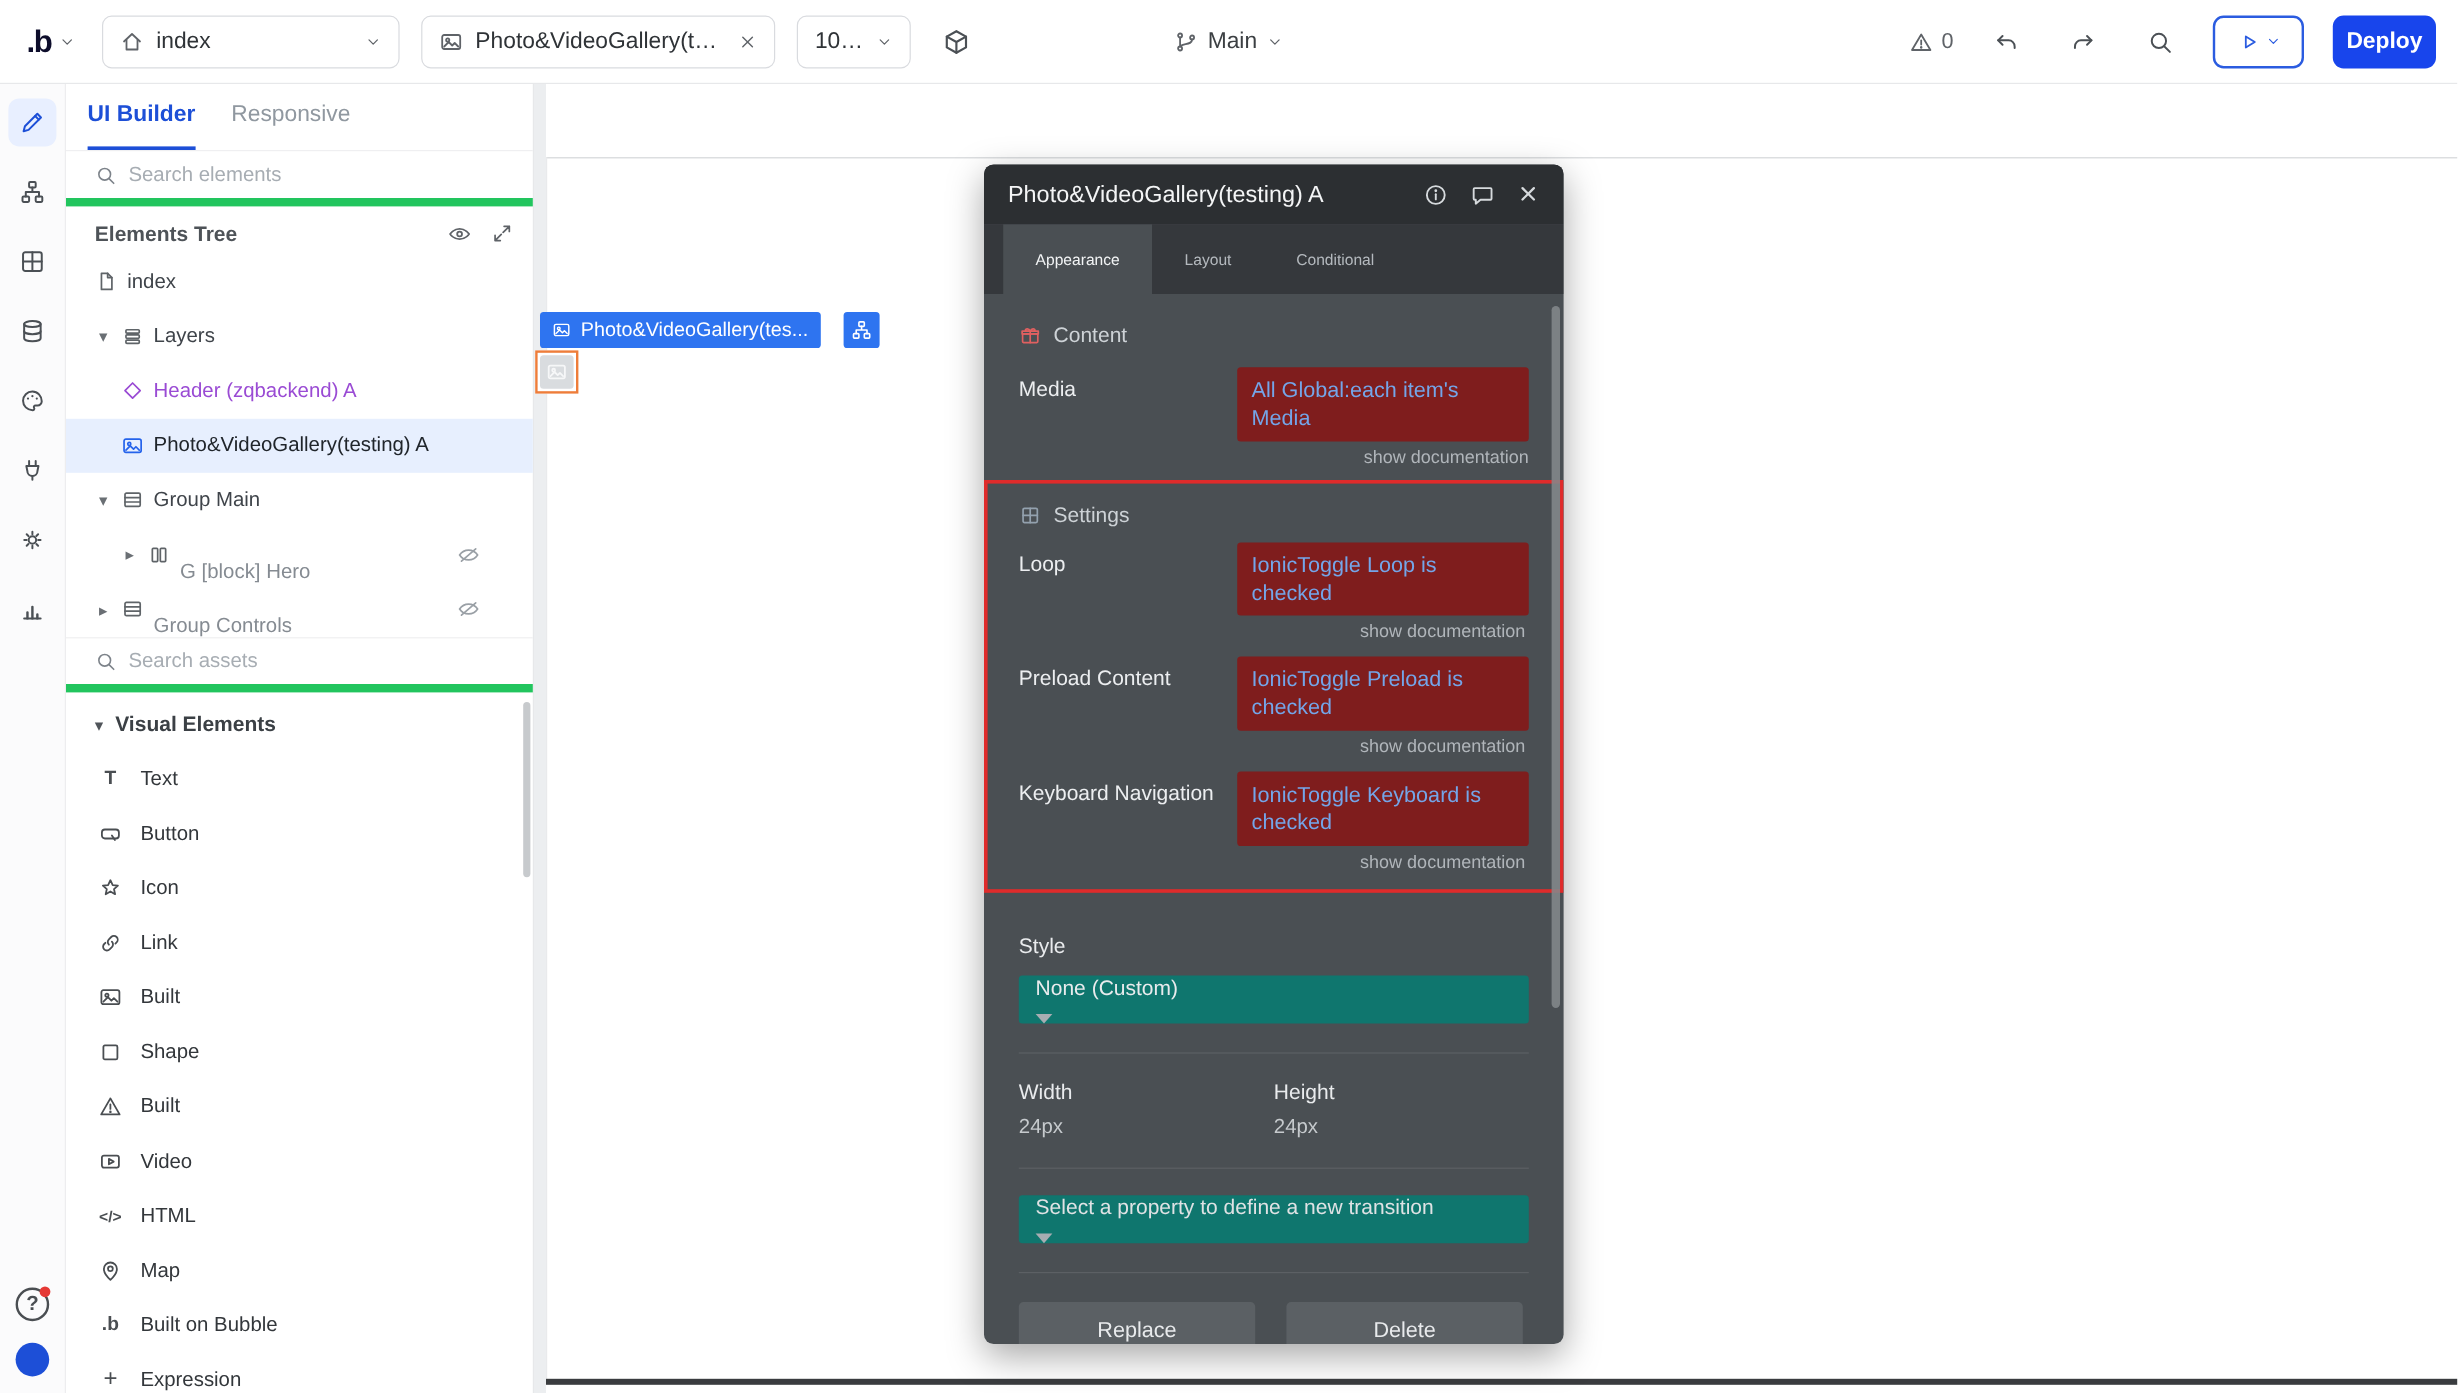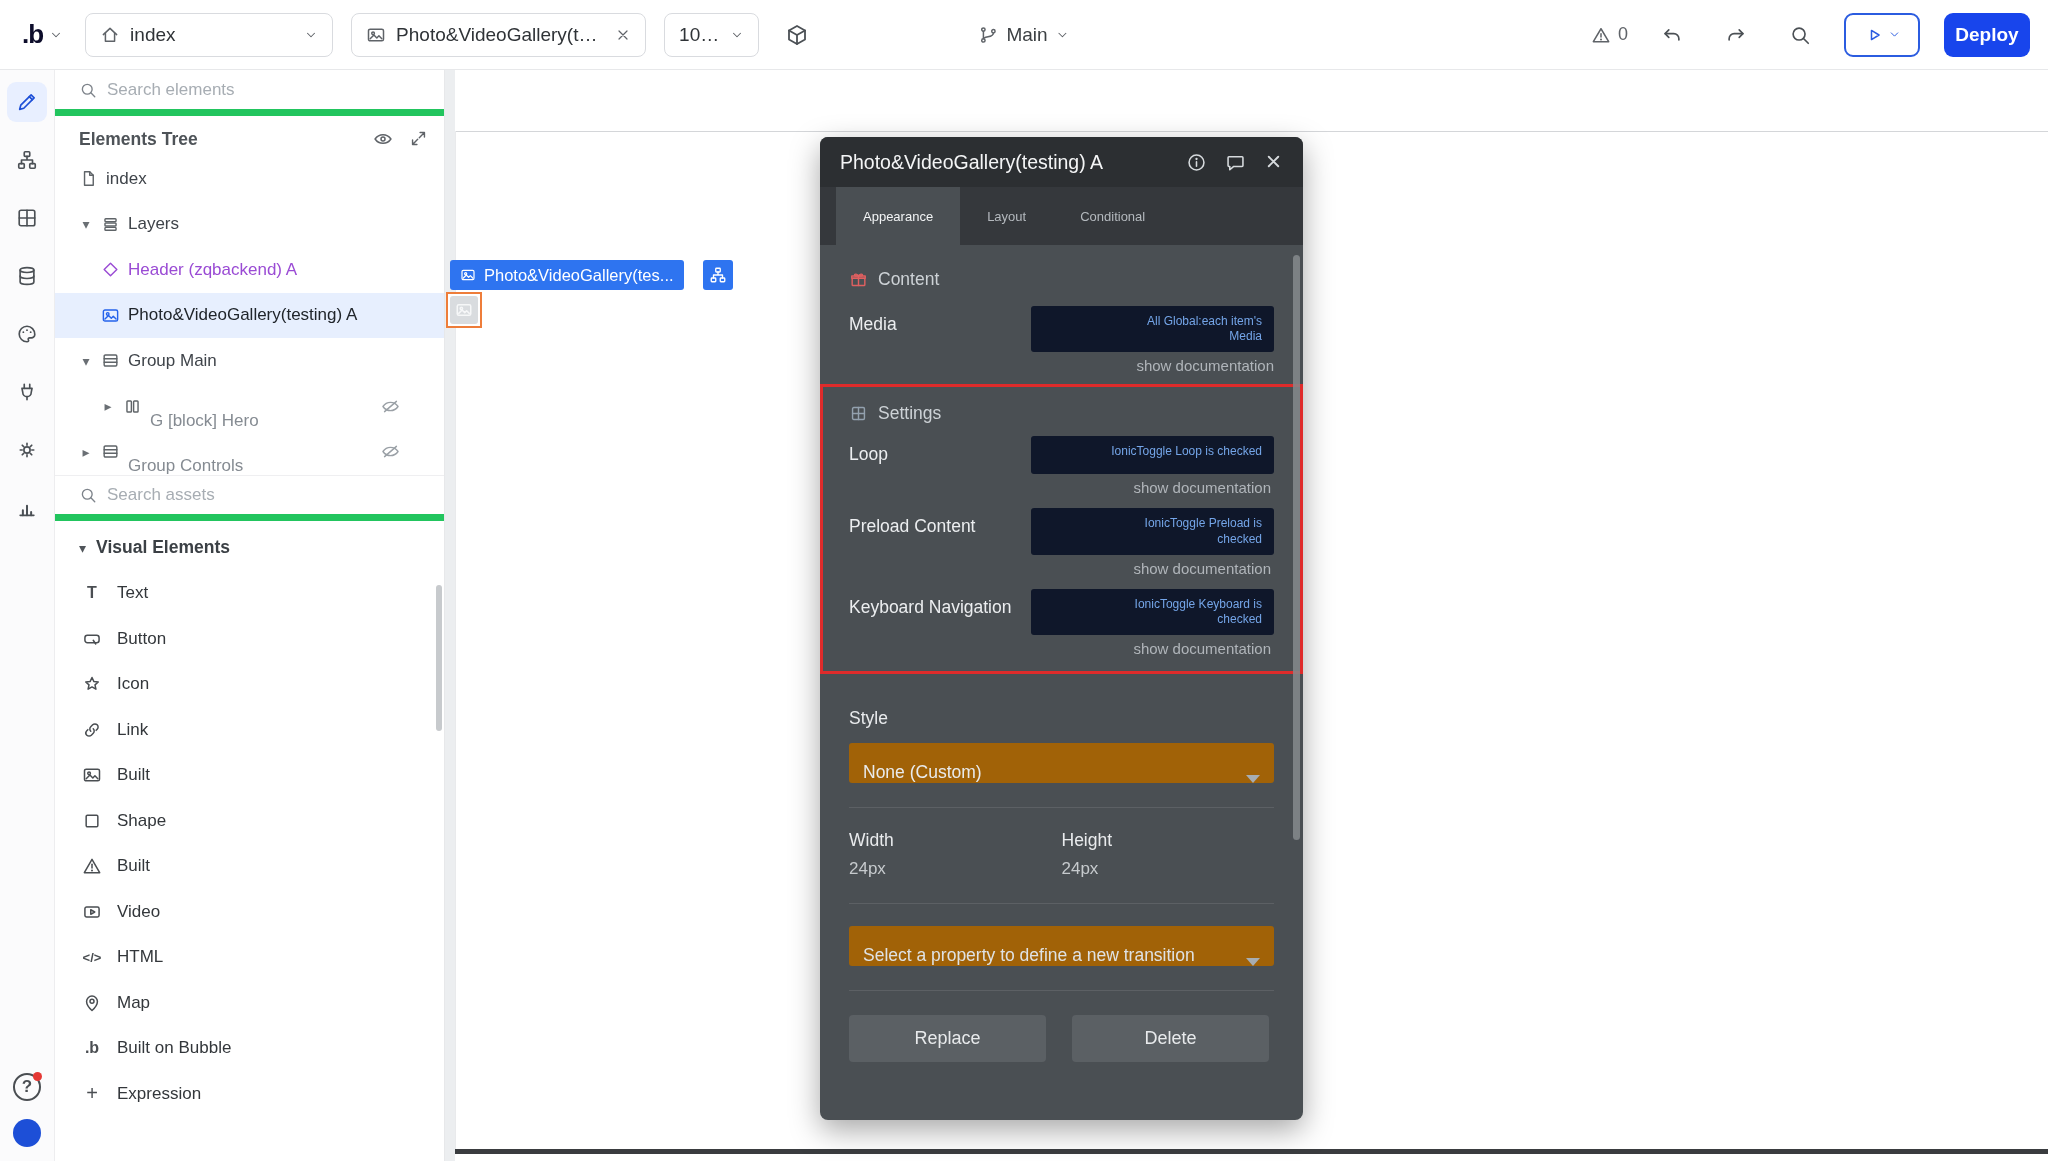--- a/index.html
+++ b/index.html
@@ -101,29 +101,29 @@
   .pe-title .ticons { margin-left: auto; display: flex; gap: 18px; color: #d6dadd; }
   .pe-title .ticons span { display: flex; cursor: pointer; }
   .pe-tabs { height: 58px; background: #35383c; display: flex; align-items: stretch; padding-left: 16px; }
   .pe-tab { display: flex; align-items: center; padding: 0 27px; font-size: 13px; color: #b4b9be; cursor: pointer; text-align: center; }
   .pe-tab.active { background: #4a4f53; color: #f2f4f5; }
   .pe-body { position: relative; padding: 24px 0 0 0; }
   .pad { padding-left: 29px; padding-right: 29px; }
   .pe-sec-head { display: flex; align-items: center; gap: 10px; color: #cdd2d6; font-size: 17.5px; }
   .pe-row { display: flex; justify-content: space-between; align-items: flex-start; margin-top: 16px; }
   .pe-row .rlabel { color: #eceef0; font-size: 17.5px; padding-top: 8px; }
-  .pe-valuebox { width: 243px; min-height: 38px; background: #0f172a; border-radius: 3px; padding: 8px 12px;
-                 color: #74a5e8; font-size: 12px; line-height: 1.27; white-space: pre-line; cursor: pointer; text-align: right; }
+  .pe-valuebox { width: 243px; min-height: 38px; background: #7f1d1d; border-radius: 3px; padding: 8px 12px;
+                 color: #74a5e8; font-size: 18px; line-height: 1.27; white-space: pre-line; cursor: pointer; }
   .pe-showdoc { text-align: right; color: #b0b5ba; font-size: 15px; margin-top: 5px; cursor: pointer; }
   .pe-redbox { margin-top: 10px; border: 3px solid #df2b2b; padding: 16px 26px 14px 26px; }
   .pe-redbox .pe-row { margin-top: 12px; }
   .pe-style { margin-top: 34px; }
   .pe-label { color: #e9ebed; font-size: 17.5px; }
-  .pe-dropdown { margin-top: 14px; height: 40px; background: #a16207; border-radius: 3px; display: flex; align-items: flex-end;
-                 justify-content: space-between; padding: 0 14px; color: #e9ebed; font-size: 17.5px; cursor: pointer; }
+  .pe-dropdown { margin-top: 14px; height: 40px; background: #0f766e; border-radius: 3px; display: flex; align-items: flex-start;
+                 justify-content: space-between; padding: 0 14px; color: #e9ebed; font-size: 17.5px; cursor: pointer; flex-direction: column; }
   .caret { width: 0; height: 0; border-left: 7px solid transparent; border-right: 7px solid transparent; border-top: 8px solid #a7adb2; }
   .pe-div { height: 1px; background: rgba(255,255,255,.10); margin: 24px 29px 0 29px; }
   .pe-dims { display: flex; margin-top: 22px; }
   .pe-dims .col { width: 215px; }
   .pe-dims .dlabel { color: #e9ebed; font-size: 17.5px; }
   .pe-dims .dvalue { color: #c6cacd; font-size: 17px; margin-top: 8px; }
   .pe-transition { margin-top: 22px; }
   .pe-transition .pe-dropdown { margin-top: 0; color: #dfe2e4; }
   .pe-buttons { display: flex; justify-content: space-between; margin: 24px 34px 0 29px; }
   .pe-btn { width: 197px; height: 47px; background: #5b6064; border: none; border-radius: 4px; color: #e8eaec;
@@ -310,20 +310,24 @@
     </span>
     <span class="rail-spacer"></span>
     <span class="help-circle">
       <span>?</span>
       <span class="help-dot"></span>
     </span>
     <span class="avatar"></span>
   </nav>
 
   <aside class="lpanel">
+    <div class="lp-tabs">
+      <span class="lp-tab active">UI Builder</span>
+      <span class="lp-tab">Responsive</span>
+    </div>
 
     <div class="psearch">
       <span>
         <svg class="ic" width="18" height="18" viewBox="0 0 24 24">
             <circle cx="11" cy="11" r="6.5"></circle>
             <path d="M15.8 15.8L21 21"></path>
           </svg>
       </span>
       <input placeholder="Search elements" style="">
     </div>

